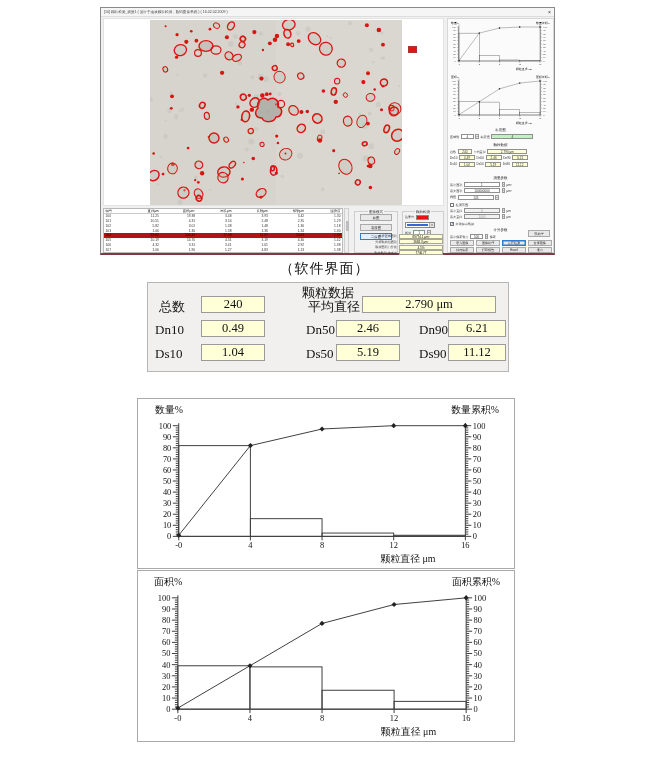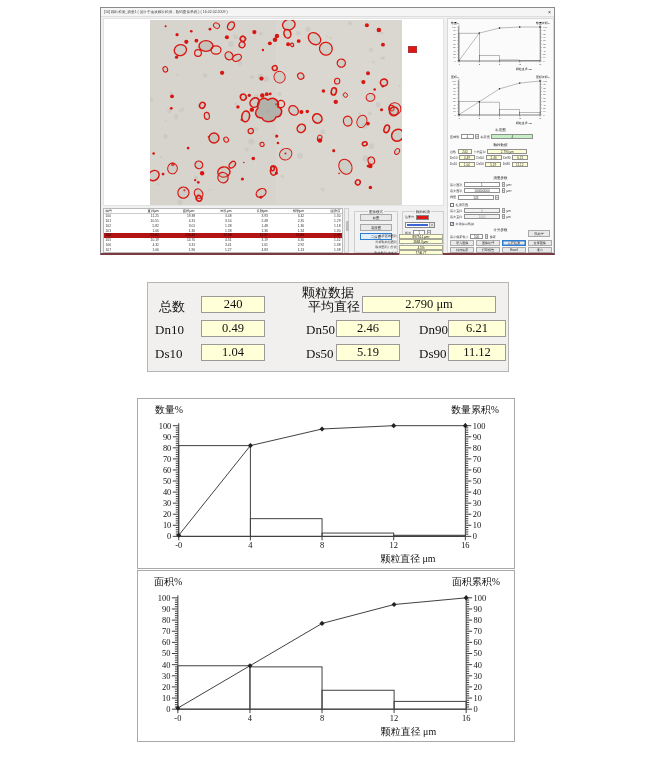--- a/index.html
+++ b/index.html
@@ -863,20 +863,21 @@
           <div class="wbtn focus">运行检测</div>
           <div class="wbtn">全屏图像</div>
           <div class="wbtn">刻度标定</div>
           <div class="wbtn">打印报告</div>
           <div class="wbtn">Excel</div>
           <div class="wbtn">退出</div>
         </div>
     </div>
   </div>
 
+  <div class="caption cap1">（软件界面）</div>
   <div class="caption cap3">（统计图）</div>
 
   <div class="stats">
     <div class="stitle">颗粒数据</div>
     <span class="slbl" style="left:11px;top:15px">总数</span>
     <div class="sfld" style="left:53px;top:13px;width:64px">240</div>
     <span class="slbl" style="left:160px;top:15px">平均直径</span>
     <div class="sfld" style="left:214px;top:13px;width:134px">2.790 μm</div>
 
     <span class="slbl" style="left:7px;top:39px">Dn10</span>

